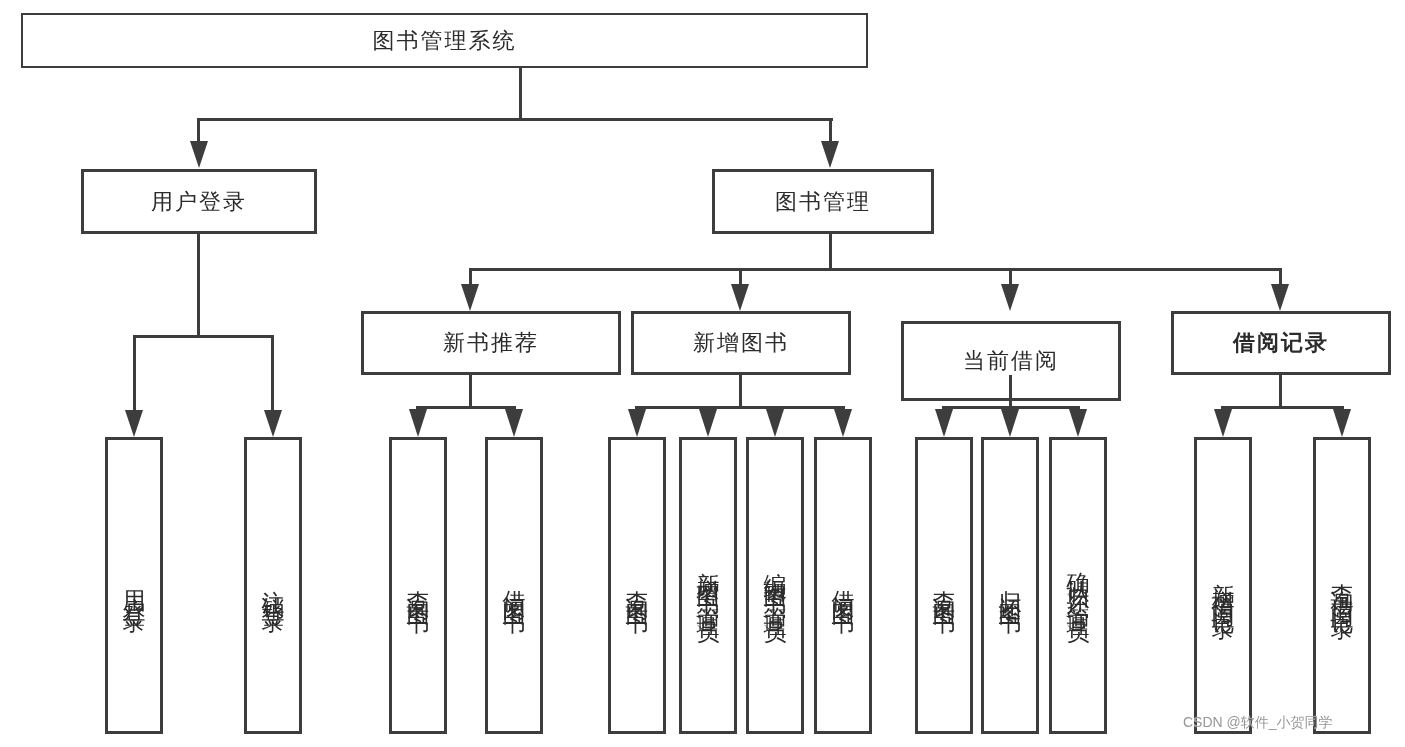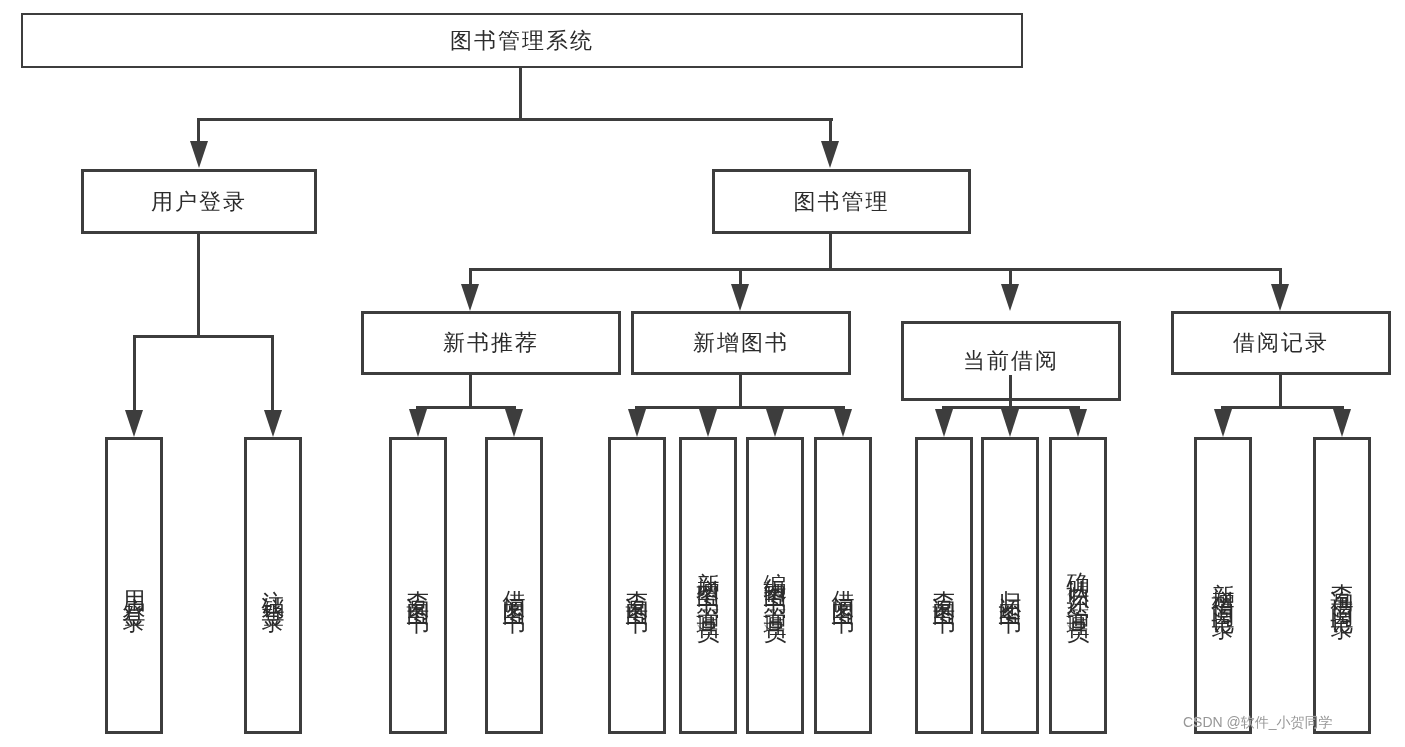--- a/index.html
+++ b/index.html
@@ -40,35 +40,35 @@
     position:absolute;left:1183px;top:714px;width:222px;
     font-size:14px;color:var(--watermark);white-space:nowrap;z-index:5;
     text-shadow:0 0 1px #ffffff;
   }
 </style>
 </head>
 <body>
 
 <div class="canvas">
 
-  <div class="box root" style="left:21px;top:13px;width:1002px;height:55px;">
+  <div class="box root" style="left:21px;top:13px;width:847px;height:55px;">
     <span>图书管理系统</span>
   </div>
 
   <div class="line" style="left:519px;top:68px;width:3px;height:51px;"></div>
   <div class="line" style="left:197px;top:118px;width:636px;height:3px;"></div>
   <div class="line" style="left:197px;top:118px;width:3px;height:25px;"></div>
   <div class="arrow" style="left:190px;top:141px;"></div>
   <div class="line" style="left:829px;top:118px;width:3px;height:25px;"></div>
   <div class="arrow" style="left:821px;top:141px;"></div>
 
   <div class="box" style="left:81px;top:169px;width:236px;height:65px;">
     <span>用户登录</span>
   </div>
-  <div class="box" style="left:712px;top:169px;width:259px;height:65px;">
+  <div class="box" style="left:712px;top:169px;width:222px;height:65px;">
     <span>图书管理</span>
   </div>
 
   <div class="line" style="left:197px;top:234px;width:3px;height:102px;"></div>
   <div class="line" style="left:133px;top:335px;width:141px;height:3px;"></div>
   <div class="line" style="left:133px;top:335px;width:3px;height:76px;"></div>
   <div class="arrow" style="left:125px;top:410px;"></div>
   <div class="line" style="left:271px;top:335px;width:3px;height:76px;"></div>
   <div class="arrow" style="left:264px;top:410px;"></div>
 
@@ -85,21 +85,21 @@
 
   <div class="box" style="left:361px;top:311px;width:260px;height:64px;">
     <span>新书推荐</span>
   </div>
   <div class="box" style="left:631px;top:311px;width:220px;height:64px;">
     <span>新增图书</span>
   </div>
   <div class="box" style="left:901px;top:321px;width:220px;height:80px;">
     <span>当前借阅</span>
   </div>
-  <div class="box" style="left:1171px;top:311px;width:220px;height:64px;">
+  <div class="box" style="left:1171px;top:311px;width:220px;height:64px;font-weight:bold;">
     <span>借阅记录</span>
   </div>
 
   <div class="line" style="left:469px;top:375px;width:3px;height:34px;"></div>
   <div class="line" style="left:416px;top:406px;width:100px;height:3px;"></div>
   <div class="arrow" style="left:409px;top:409px;border-top-width:28px;"></div>
   <div class="arrow" style="left:505px;top:409px;border-top-width:28px;"></div>
 
   <div class="line" style="left:739px;top:375px;width:3px;height:34px;"></div>
   <div class="line" style="left:635px;top:406px;width:210px;height:3px;"></div>

